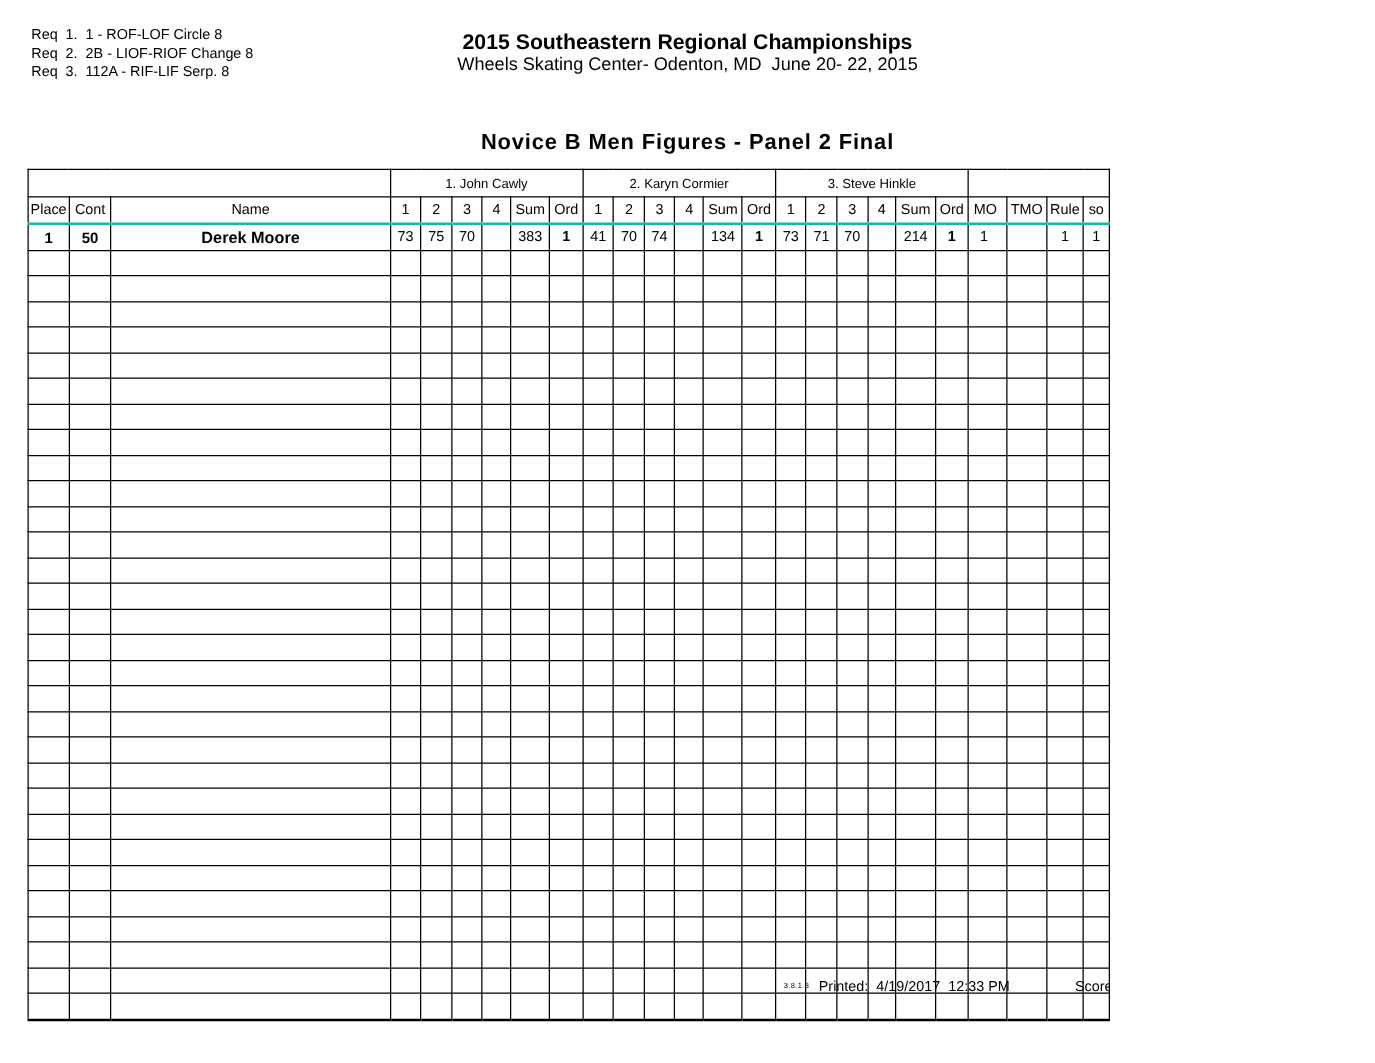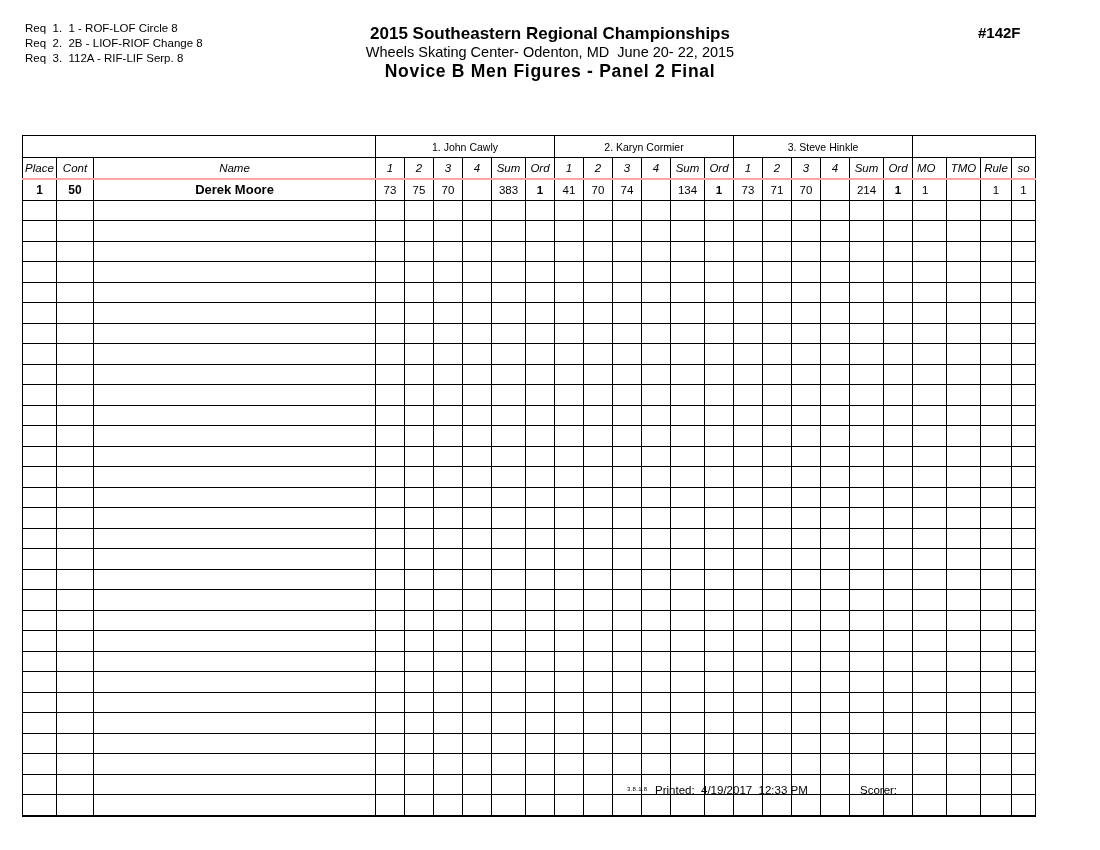--- a/index.html
+++ b/index.html
@@ -1,38 +1,38 @@
 <!DOCTYPE html>
 <html><head>
 <meta charset="utf-8">
 <style>
   html,body{margin:0;padding:0;background:#fff;}
-  .page{position:relative;width:1100px;height:850px;background:#fff;color:#000;
+  .page{position:relative;width:888px;height:850px;background:#fff;color:#000;
         font-family:"Liberation Sans",sans-serif;overflow:hidden;}
 
   
   .reqs{position:absolute;left:25px;top:21px;font-size:11.5px;line-height:15px;}
   .reqs div{white-space:pre;}
 
   
   .titles{position:absolute;left:0;top:24px;width:1100px;text-align:center;}
   .t1{font-size:17px;font-weight:bold;line-height:19px;}
   .t2{font-size:14.5px;line-height:18px;white-space:pre;}
-  .t3{font-size:17.5px;font-weight:bold;letter-spacing:0.7px;line-height:21px;}
+  .t3{font-size:17.5px;font-weight:bold;letter-spacing:0.7px;line-height:21px;margin-top:42px;}
   .t4{font-size:15.5px;line-height:19px;}
 
   .docnum{position:absolute;left:978px;top:24px;font-size:15px;font-weight:bold;}
 
   
   table.score{position:absolute;left:22px;top:135px;border-collapse:collapse;
               table-layout:fixed;font-size:11.5px;}
   table.score td{border:1px solid #000;padding:0;text-align:center;overflow:hidden;
                  white-space:nowrap;height:19.5px;}
   tr.judges-row td{height:21px;}
-  tr.cols-row td{height:20px;border-bottom:2px solid #fca5a5;font-style:italic;}
+  tr.cols-row td{height:20px;border-bottom:2px solid #14b8a6;}
   td.nb{border:none;}
   td.judge-label{text-align:left;padding-left:4px;font-size:10.5px;white-space:pre;}
   td.ord{border-left:4px solid #000;border-right:4px solid #000;}
   td.name{text-align:left;padding-left:6px;}
   td.pl{text-align:left;padding-left:7px;}
   tr.result td{font-size:11.5px;}
   tr.result td.idcell{font-weight:bold;font-size:12px;}
   tr.result td.name{font-weight:bold;font-size:13px;}
   tr.result td.ord{font-weight:bold;}
   tbody tr:last-child td{border-bottom:2px solid #000;}

